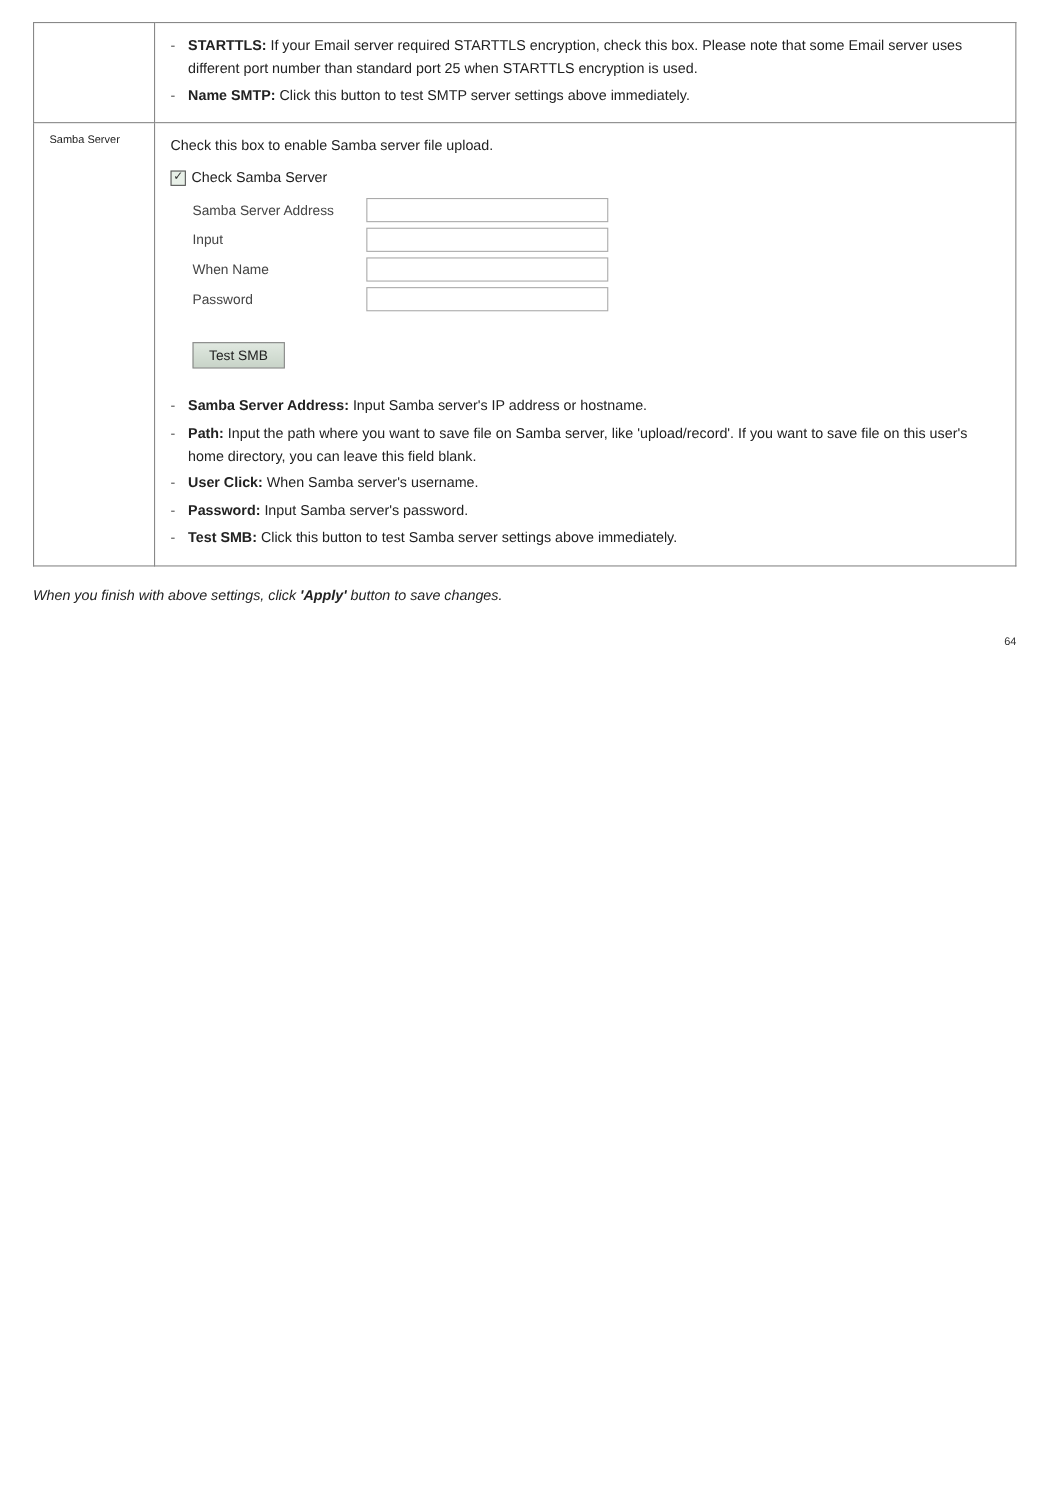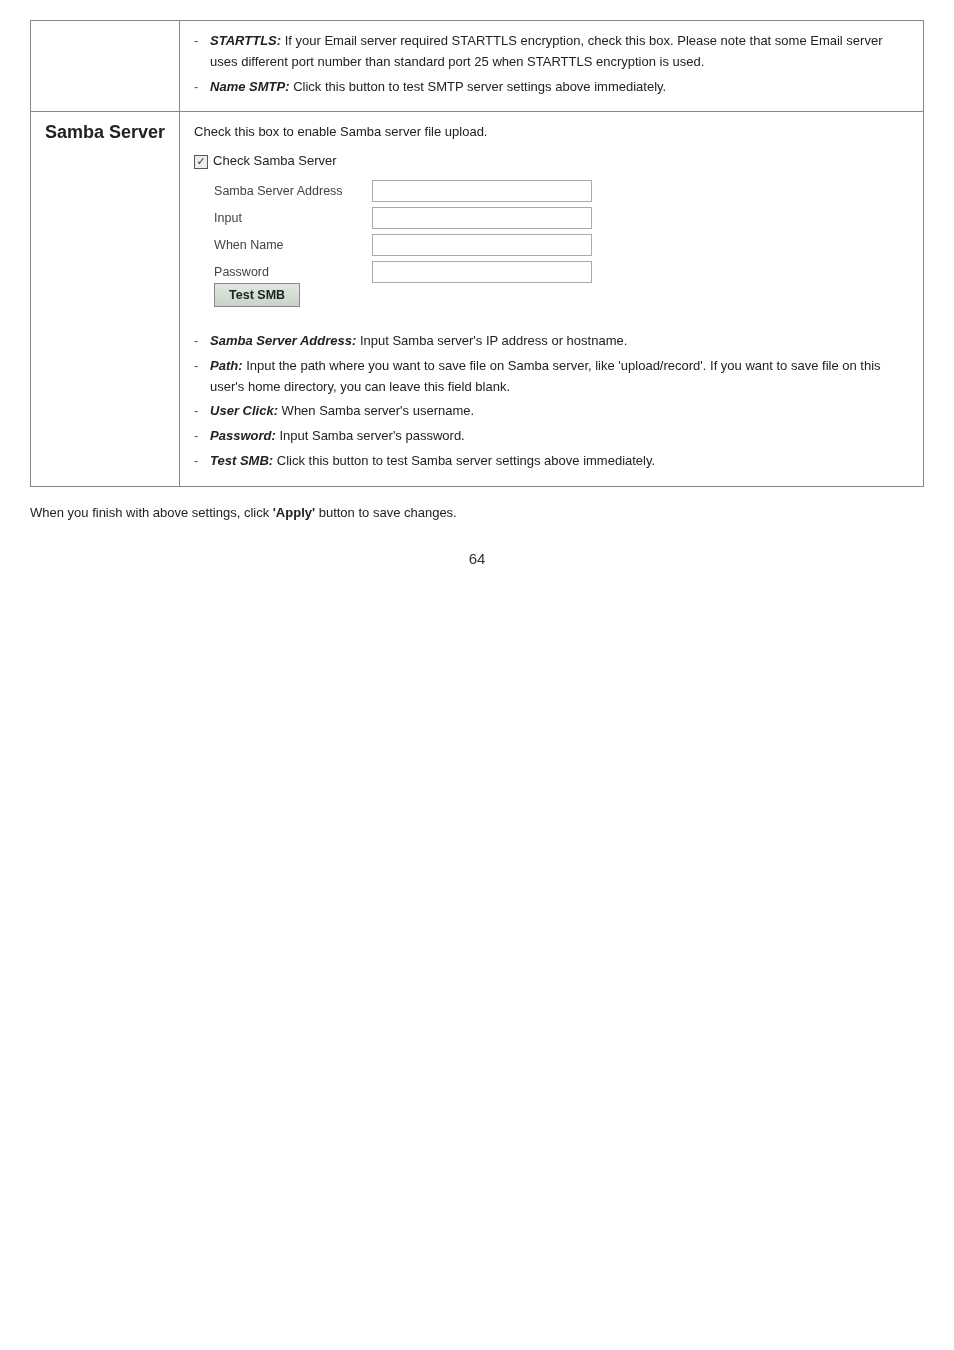--- a/index.html
+++ b/index.html
@@ -23,23 +23,22 @@
     }
 
     .main-table td {
       border: 1px solid #888;
       vertical-align: top;
       padding: 10px 14px;
     }
 
     .row-label {
       width: 110px;
-      font-size: 18px;
+      font-size: 10px;
       white-space: nowrap;
-      font-weight: bold;
     }
 
     .row-content {
       font-size: 13px;
       line-height: 1.6;
     }
 
     .bullet-list {
       list-style: none;
       padding: 0;
@@ -55,21 +54,20 @@
       min-width: 16px;
       color: #555;
     }
 
     .bullet-text {
       flex: 1;
     }
 
     .bold-term {
       font-weight: bold;
-      font-style: italic;
     }
 
     
     .samba-section {
       margin-top: 8px;
     }
 
     .checkbox-row {
       display: flex;
       align-items: center;
@@ -87,21 +85,21 @@
       margin-right: 5px;
       font-size: 11px;
       color: #333;
     }
 
     .form-grid {
       display: grid;
       grid-template-columns: 150px 220px;
       gap: 5px 8px;
       margin-left: 20px;
-      margin-bottom: 0;
+      margin-bottom: 28px;
     }
 
     .form-label {
       font-size: 12.5px;
       color: #444;
       display: flex;
       align-items: center;
     }
 
     .form-input {
@@ -112,41 +110,42 @@
       padding: 2px 4px;
       width: 100%;
     }
 
     .test-smb-btn {
       display: inline-block;
       background: linear-gradient(to bottom, #e0e8e0, #c8d4c8);
       border: 1px solid #888;
       padding: 4px 14px;
       font-size: 12.5px;
-      font-weight: bold;
+      font-weight: normal;
       color: #222;
       cursor: pointer;
       margin-left: 20px;
       margin-bottom: 14px;
     }
 
     .samba-bullets {
       margin-top: 10px;
     }
 
     .footer-text {
       margin-top: 18px;
       font-size: 13px;
       color: #222;
+      font-style: italic;
     }
 
     .page-number {
-      text-align: center;
+      text-align: right;
       margin-top: 30px;
-      font-size: 15px;
+      font-size: 10px;
       color: #333;
     }
   </style>
 </head>
 <body>
 
 <div class="page-wrapper">
   <table class="main-table">
     <tbody>
 

